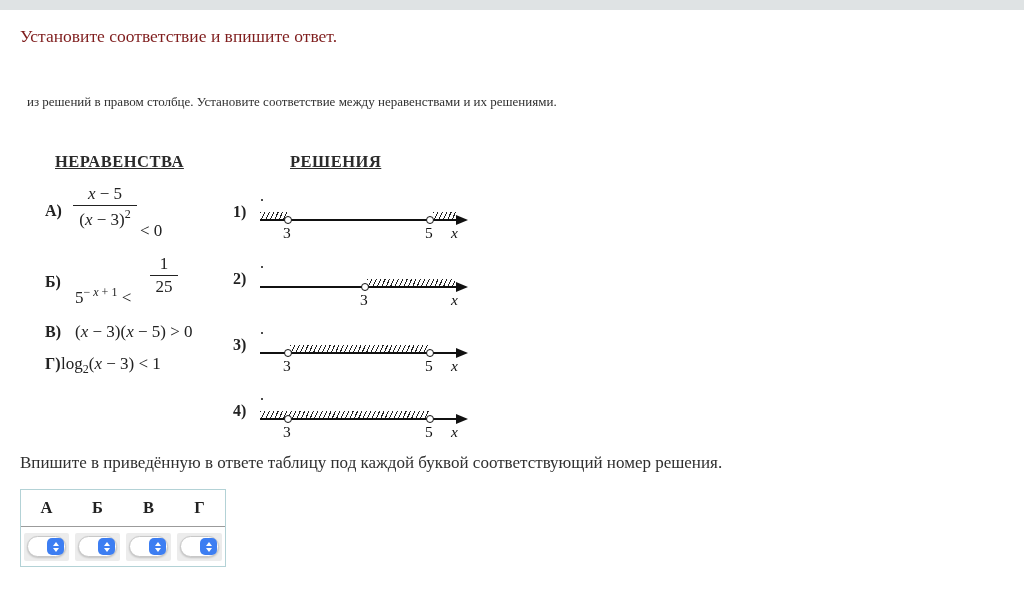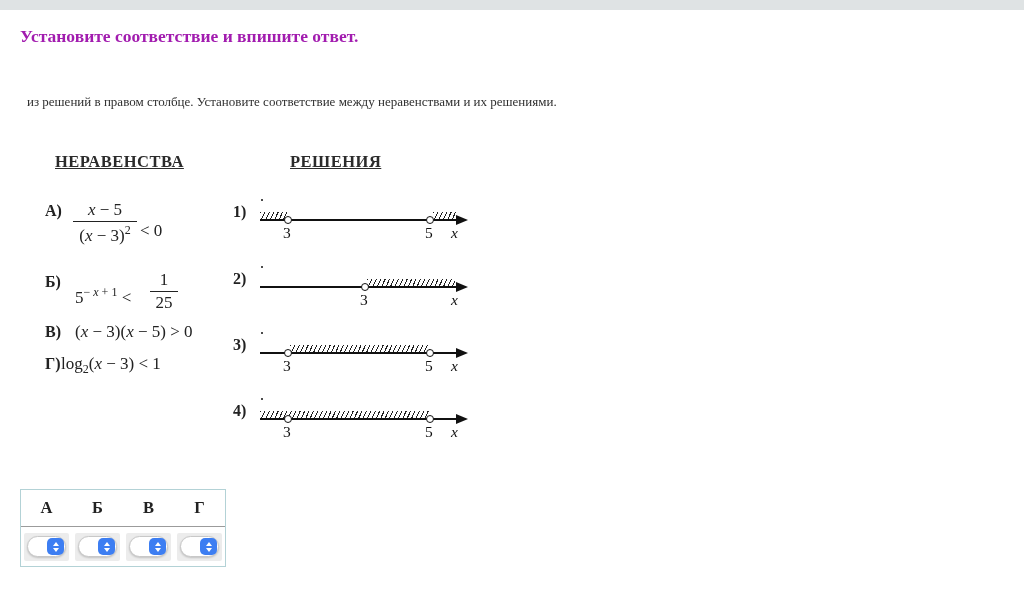--- a/index.html
+++ b/index.html
@@ -3,34 +3,34 @@
 <meta charset="utf-8">
 <style>
   * { margin:0; padding:0; box-sizing:border-box; }
   html,body { background:#fff; }
   .page {
     position:relative; width:1024px; height:594px;
     font-family:"Liberation Serif","DejaVu Serif",serif;
     color:#2f2f2f; background:#ffffff; overflow:hidden;
   }
   .top-bar { position:absolute; left:0; top:0; width:1024px; height:10px; background:#dfe3e4; }
-  .title { position:absolute; left:20px; top:26px; font-size:17.5px; font-weight:bold; color:#a21caf; }
+  .title { position:absolute; left:20px; top:26px; font-size:17.5px; font-weight:normal; color:#7f1d1d; }
   .intro-line1 { position:absolute; left:27px; top:70px; font-size:17px; }
   .intro-line2 { position:absolute; left:27px; top:94px; font-size:13px; }
   .col-header { position:absolute; font-size:16.5px; font-weight:bold; color:#2b2b2b;
     text-decoration:underline; letter-spacing:0.5px; }
   .col-header.left { left:55px; top:152px; }
   .col-header.right { left:290px; top:152px; }
 
   .math { font-size:17px; color:#222; }
   .mx { font-style:italic; }
   .ineq-label { font-weight:bold; font-size:16px; color:#222; }
 
   .ineq { position:absolute; }
-  .frac { position:absolute; text-align:center;margin-top:16px; }
+  .frac { position:absolute; text-align:center; }
   .frac .bar { border-top:1.4px solid #222; margin:1px 0; }
   sup.exp { font-size:12px; }
   sub.lg { font-size:12px; }
 
   
   .nl-row { position:absolute; left:233px; width:248px; height:48px; }
   .nl-label { position:absolute; left:0; top:7px; font-weight:bold; font-size:16px; color:#222; }
   .nl-dot { position:absolute; left:28px; top:3px; width:2px; height:2px; background:#111; border-radius:50%; }
   .nl-line { position:absolute; top:23px; height:1.5px; background:#111; }
   .nl-hatch { position:absolute; top:16px; height:7px;
@@ -149,20 +149,21 @@
     <div class="nl-line" style="left:27px; width:197px;"></div>
     <div class="nl-hatch" style="left:27px; width:170px;"></div>
     <div class="nl-circle" style="left:51px;"></div>
     <div class="nl-circle" style="left:193px;"></div>
     <div class="nl-arrow" style="left:223px;"></div>
     <span class="nl-num" style="left:50px;">3</span>
     <span class="nl-num" style="left:192px;">5</span>
     <span class="nl-ax" style="left:218px;">x</span>
   </div>
 
+  <div class="answer-instr">Впишите в приведённую в ответе таблицу под каждой буквой соответствующий номер решения.</div>
 
   <div class="answer-table">
     <div class="at-head">
       <div class="cell">А</div>
       <div class="cell">Б</div>
       <div class="cell">В</div>
       <div class="cell">Г</div>
     </div>
     <div class="at-body">
       <div class="cell">

